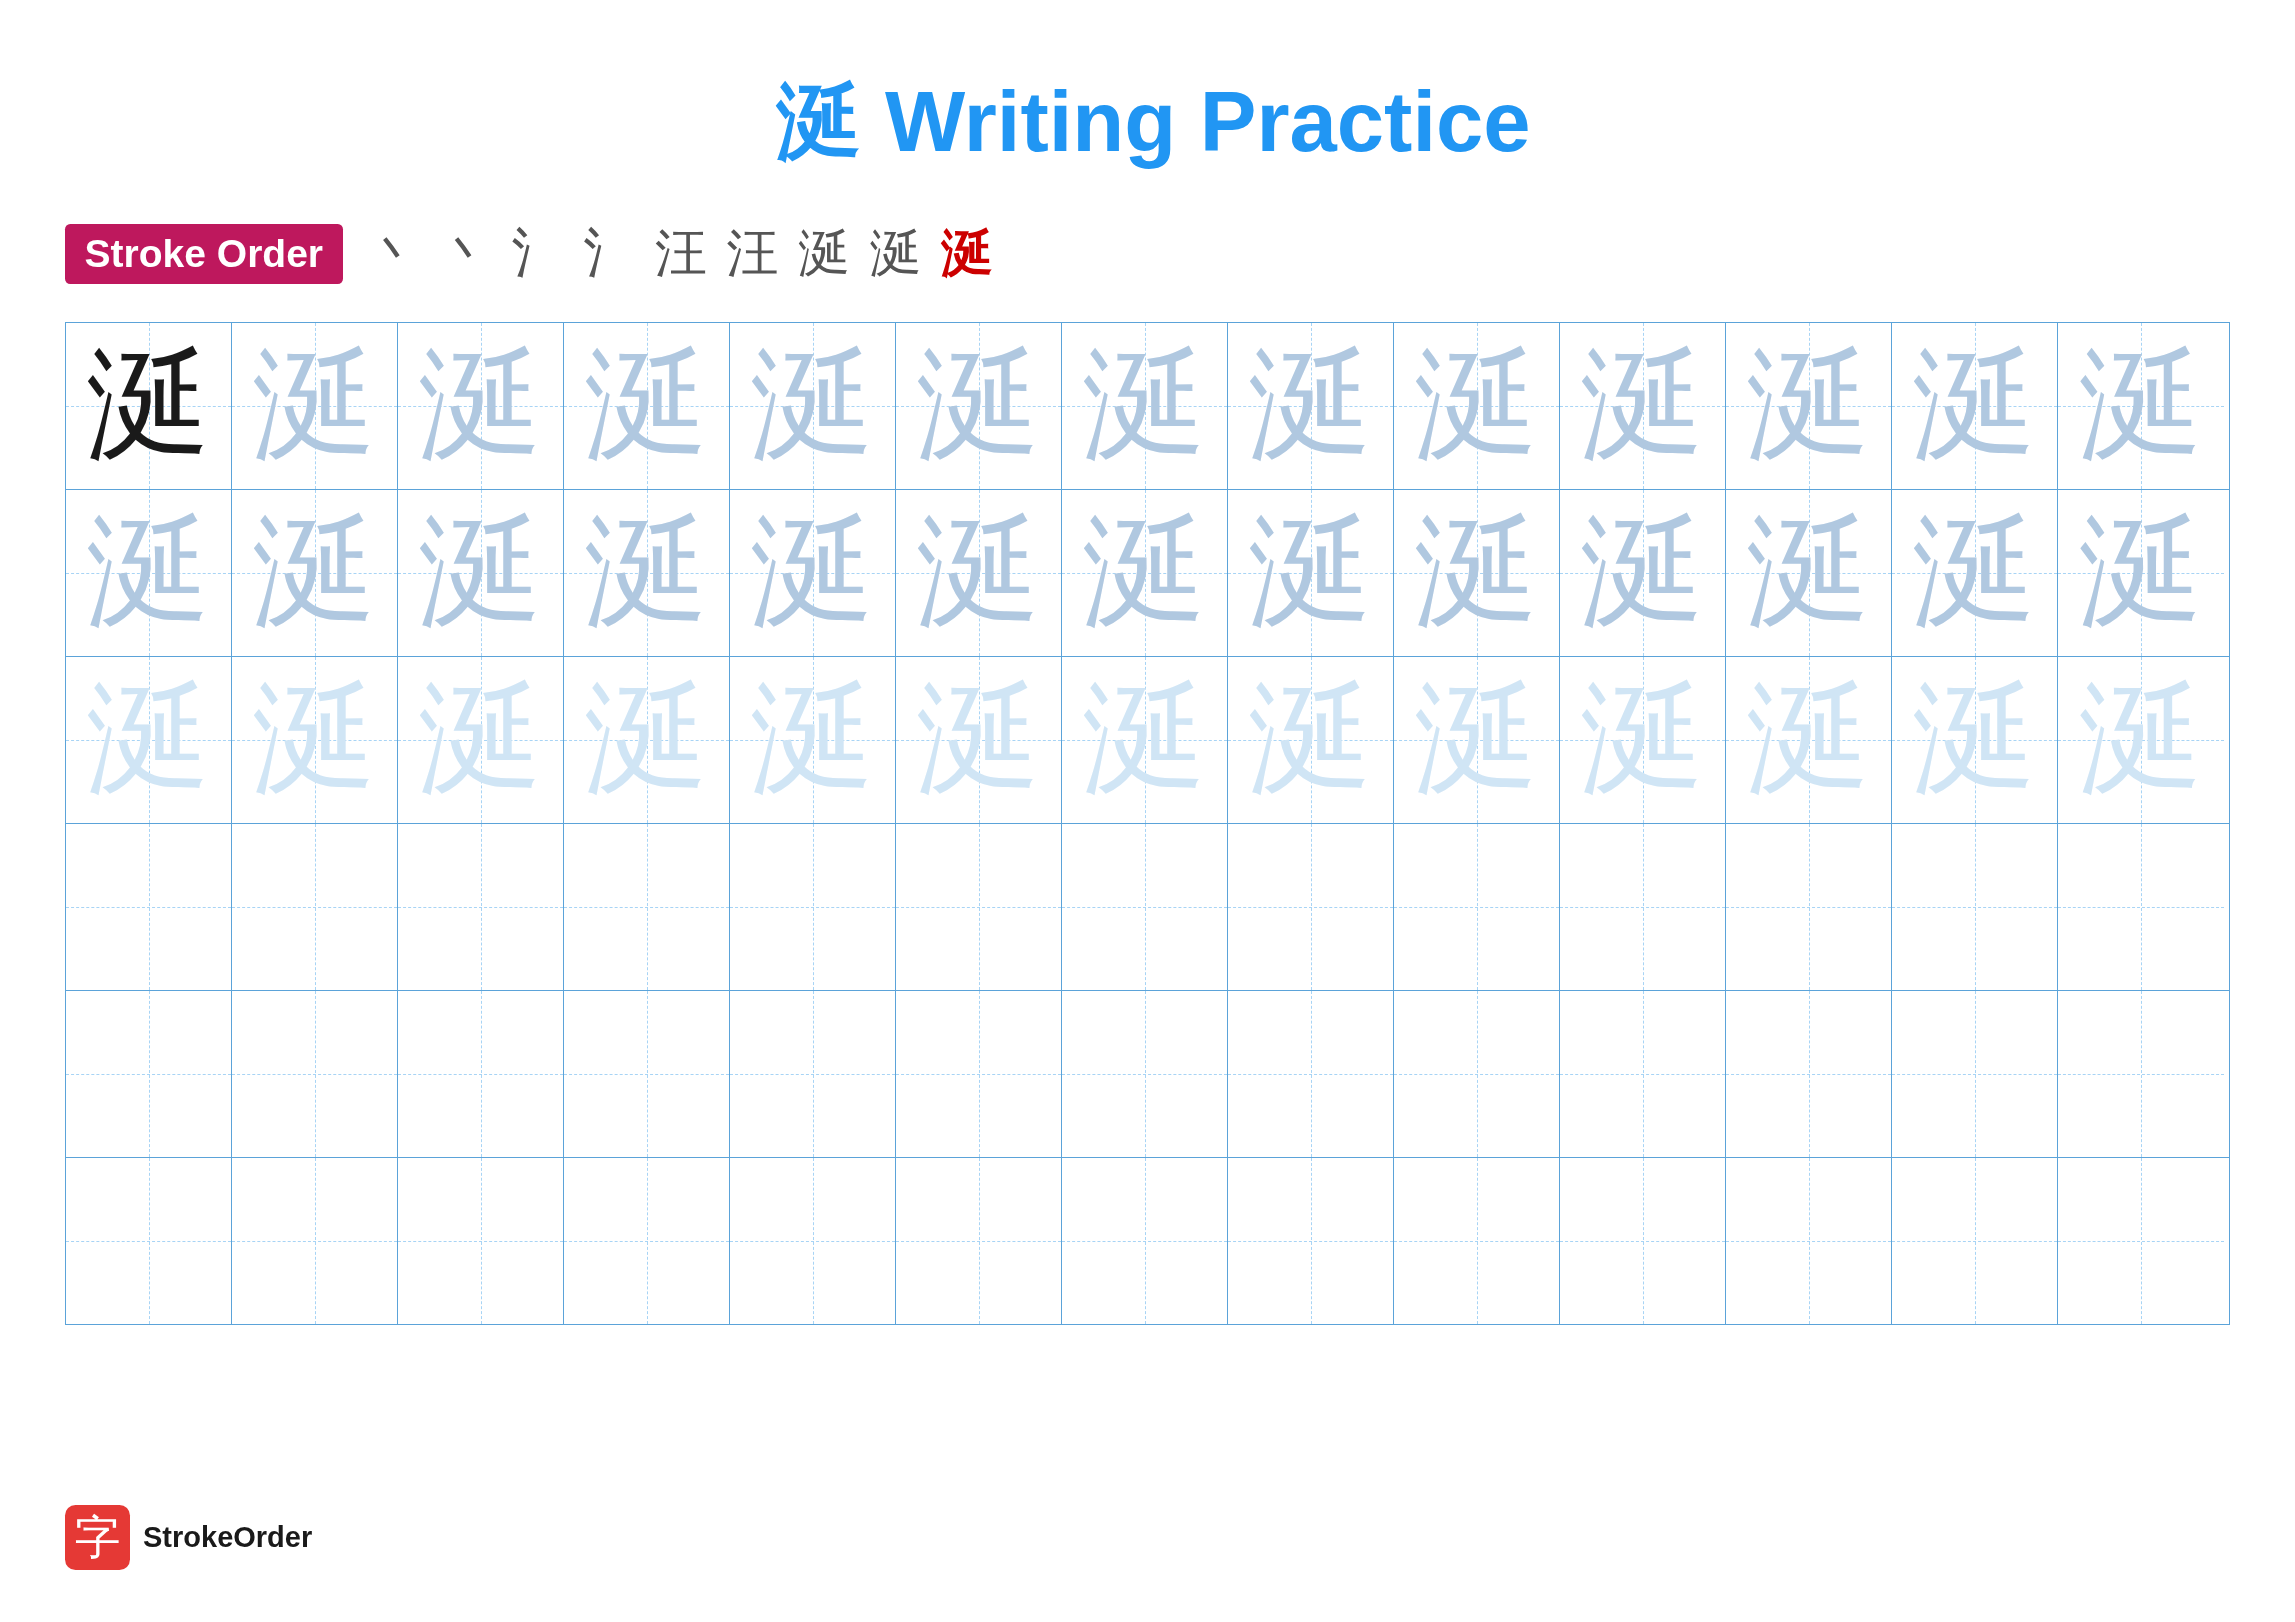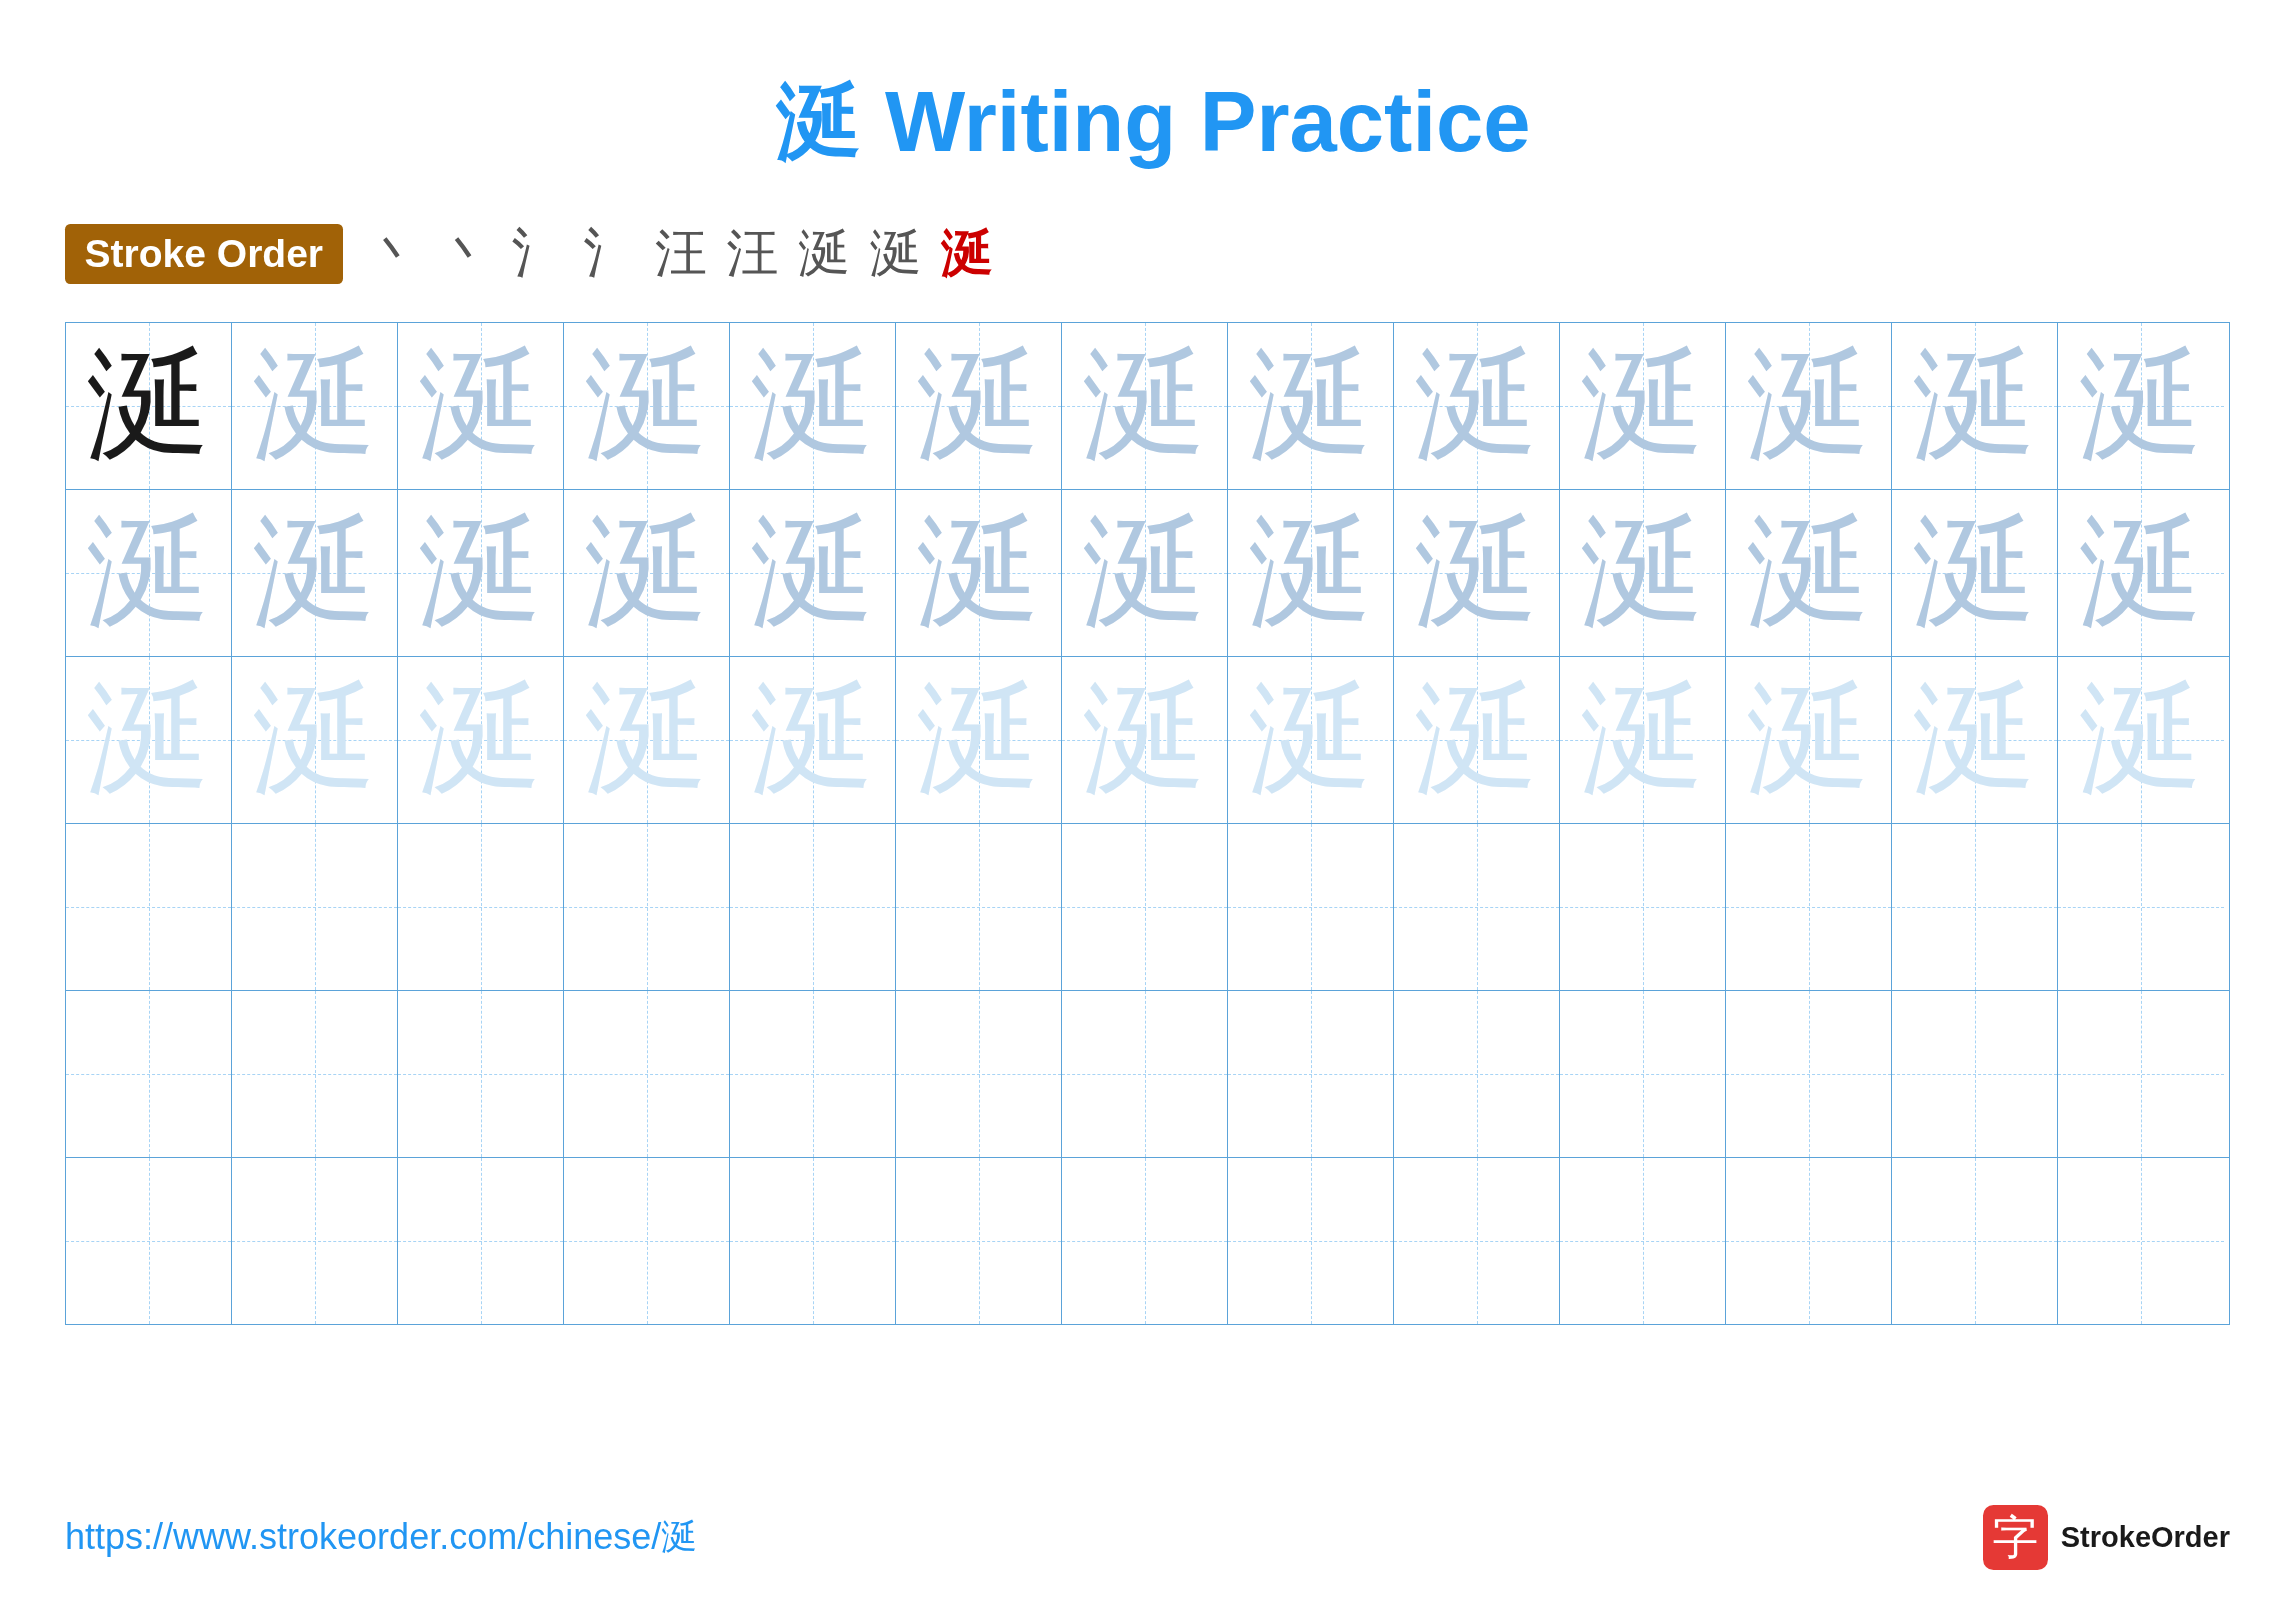--- a/index.html
+++ b/index.html
@@ -25,21 +25,21 @@
 
     .stroke-order-row {
       display: flex;
       align-items: center;
       padding-left: 65px;
       margin-bottom: 33px;
       gap: 26px;
     }
 
     .stroke-order-badge {
-      background: #a16207;
+      background: #be185d;
       color: white;
       font-size: 39px;
       font-weight: bold;
       padding: 7.9px 19.6px;
       border-radius: 5.2px;
       font-family: Arial, sans-serif;
       white-space: nowrap;
     }
 
     .stroke-sequence {
@@ -375,21 +375,20 @@
     <div class="grid-cell"></div>
     <div class="grid-cell"></div>
     <div class="grid-cell"></div>
     <div class="grid-cell"></div>
     <div class="grid-cell"></div>
   </div>
 
 </div>
 
 <div class="footer">
-  <div class="footer-url">https://www.strokeorder.com/chinese/涎</div>
   <div class="footer-logo">
     <div class="logo-icon">
       <span>字</span>
     </div>
     <div class="logo-text">StrokeOrder</div>
   </div>
 </div>
 
 
 </body></html>

